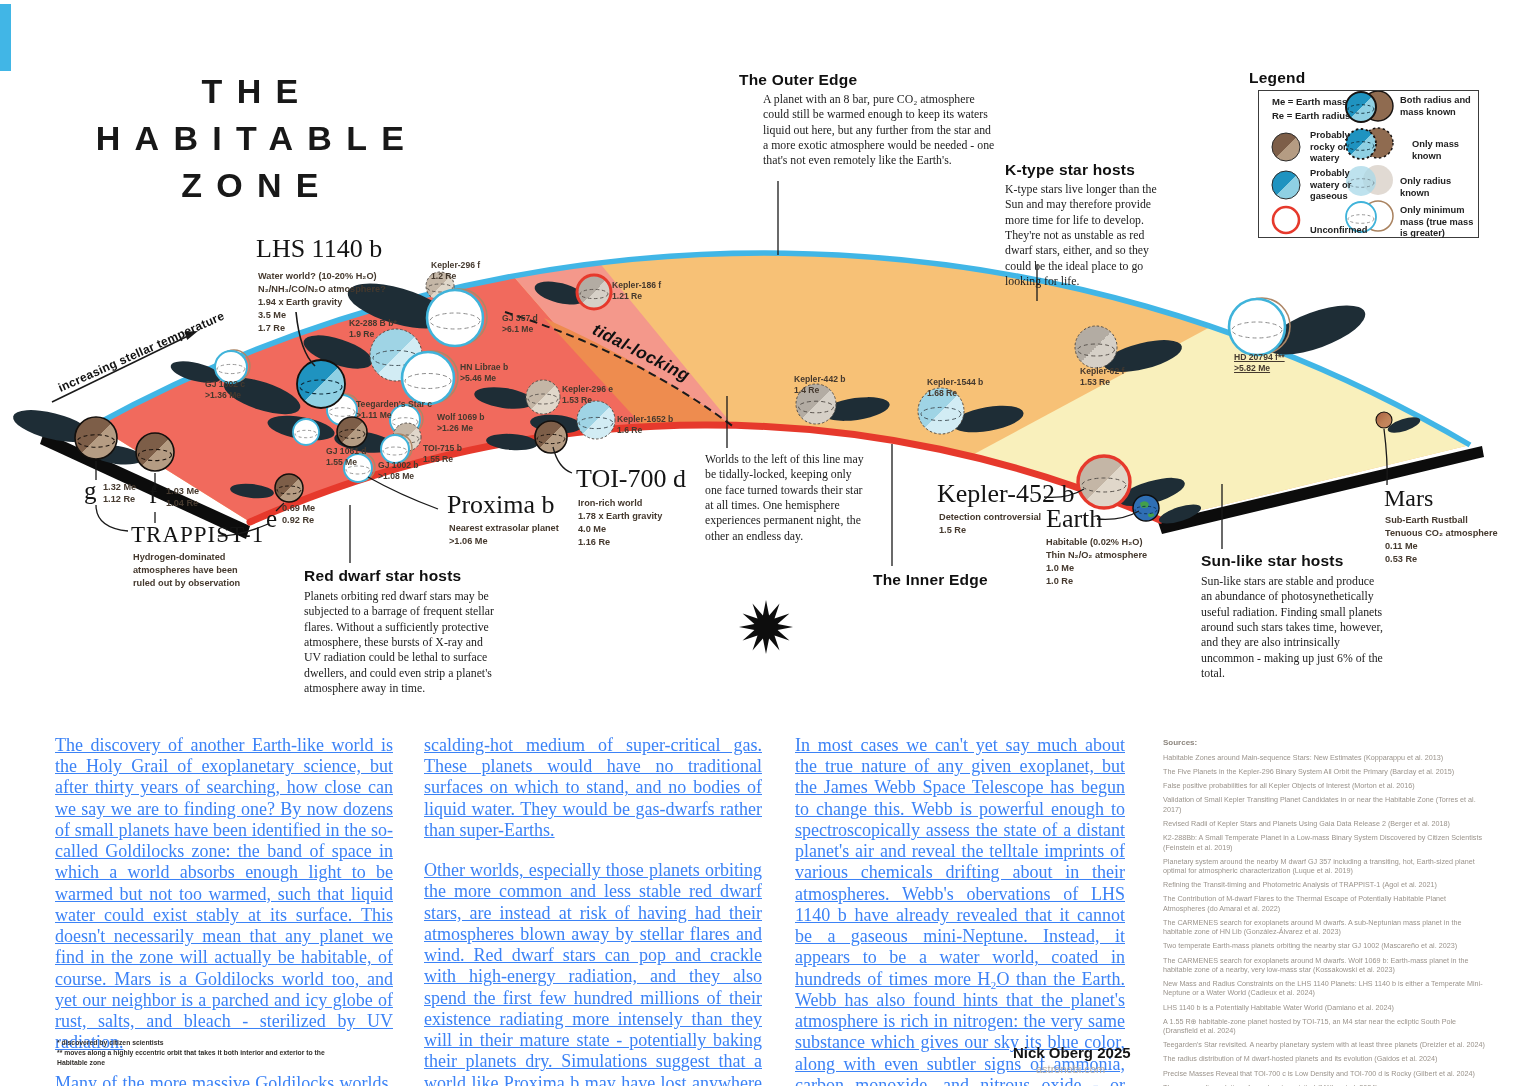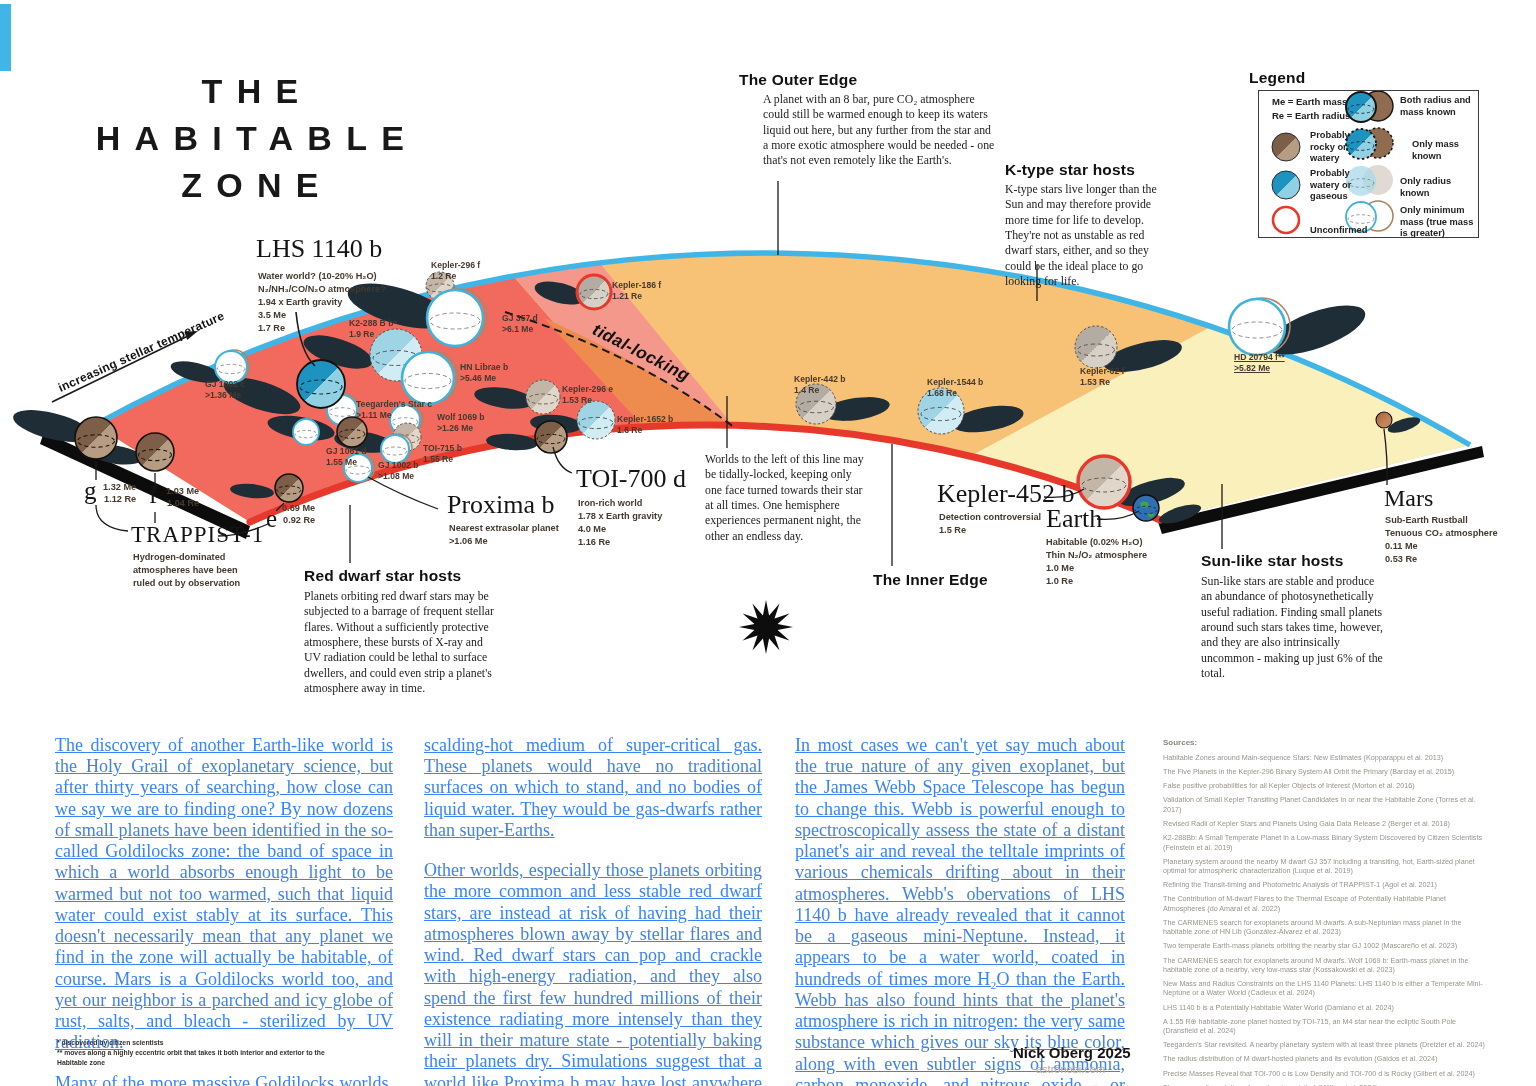--- a/index.html
+++ b/index.html
@@ -11,21 +11,21 @@
   .corner-bar{left:0;top:4px;width:11px;height:67px;background:#41b6e6;z-index:2;}
   .title{left:87px;top:68px;width:340px;text-align:center;font-weight:700;font-size:34px;
          letter-spacing:0.42em;line-height:47px;color:#181818;}
   .h-sans{font-weight:700;font-size:15.5px;color:#101010;letter-spacing:0.2px;}
   .body-serif{font-family:"Liberation Serif",serif;font-size:11.8px;line-height:1.3;color:#1c1c1c;}
   .plabel{font-size:8.6px;font-weight:700;color:#45392e;line-height:1.28;}
   .pname{font-family:"Liberation Serif",serif;font-size:26px;color:#141414;line-height:1;}
   .pname.sm{font-size:23px;}
   .pletter{font-family:"Liberation Serif",serif;font-size:25px;color:#141414;line-height:1;}
   .pdetail{font-size:9.2px;font-weight:700;color:#45392e;line-height:1.4;}
-  .pdetail.tight{line-height:1.25;text-align:right;}
+  .pdetail.tight{line-height:1.25;}
   .article{font-family:"Liberation Serif",serif;font-size:18px;line-height:1.18;
            text-align:justify;color:#3b82f6;text-decoration:underline;}
   .article p{margin:0 0 19px 0;}
   .src-head{font-size:8px;font-weight:700;color:#8d867e;margin-bottom:6px;}
   .source{font-size:7.2px;color:#9a938b;line-height:1.3;margin-bottom:4.8px;}
   .legend-box{left:1258px;top:90px;width:219px;height:146px;border:1.6px solid #3c3c3c;background:transparent;}
   .leg-def{font-size:9.5px;font-weight:700;color:#222;}
   .leg-label{font-size:9.3px;font-weight:700;color:#222;line-height:1.25;}
   .tidal{font-weight:700;font-style:italic;font-size:17px;color:#111;transform:rotate(27deg);transform-origin:left top;letter-spacing:0.5px;}
   .stemp{font-weight:700;font-size:12px;color:#111;transform:rotate(-24deg);transform-origin:left top;letter-spacing:0.3px;}

